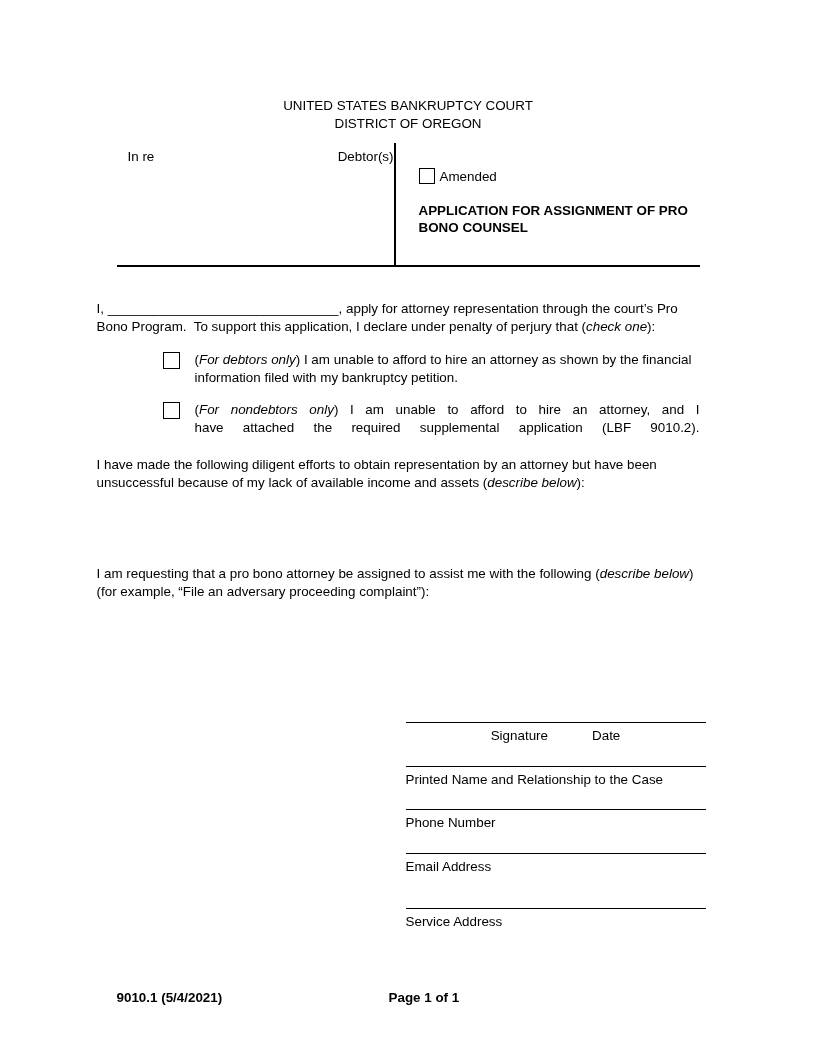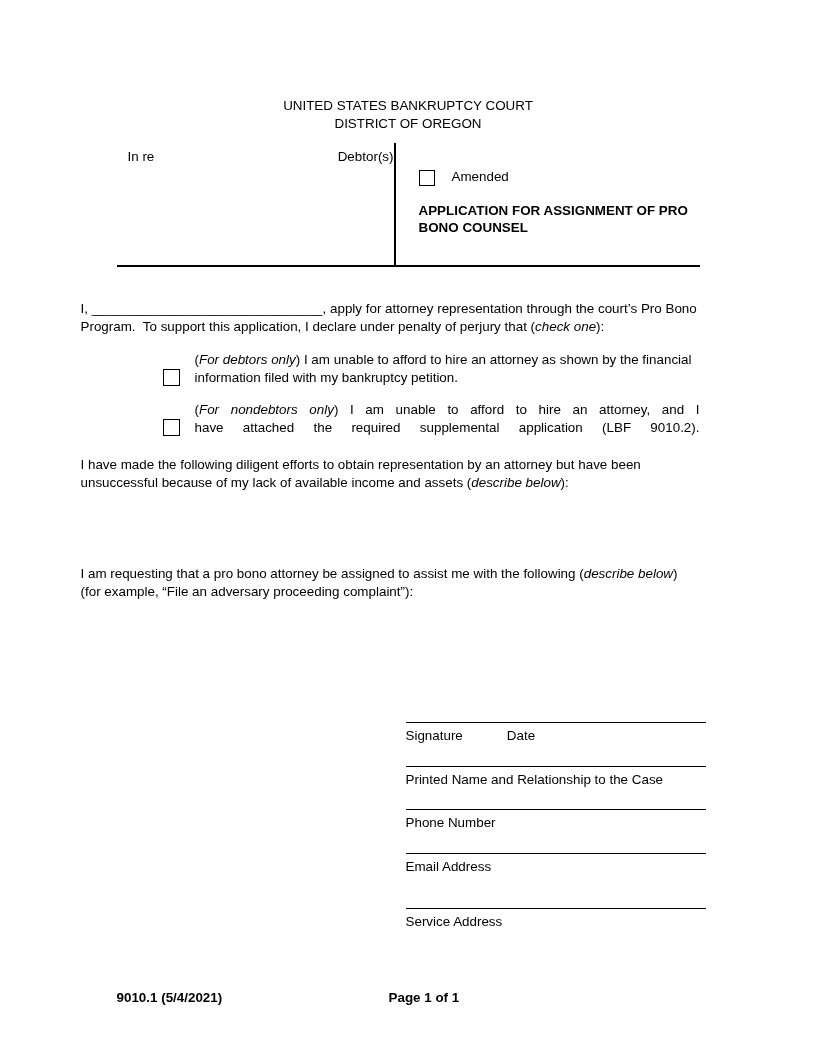--- a/index.html
+++ b/index.html
@@ -30,51 +30,51 @@
   }
   .caption-left {
     width: 266px;
     border-right: 2px solid #000;
     padding: 5px 0 4px 11px;
     display: flex;
     flex-direction: row;
     justify-content: space-between;
   }
   .caption-right { flex: 1; padding: 23px 0 0 23px; }
-  .amended-row { display: flex; align-items: flex-end; margin-top: 2px; gap: 12px; }
+  .amended-row { display: flex; align-items: flex-start; margin-top: 2px; }
   .checkbox {
     display: inline-block;
     width: 16px; height: 16px;
     border: 1.5px solid #000;
     background: #fff;
     flex: none;
     box-sizing: border-box;
   }
   .amended-row .amended-label { margin-left: 5px; }
   .form-title { font-weight: bold; margin-top: 16px; }
 
   
-  .para { margin-left: 60px; margin-right: 96px; }
+  .para { margin-left: 76px; margin-right: 96px; }
   .intro { margin-top: 33px; }
   .efforts { margin-top: 20px; }
   .request { margin-top: 74px; }
 
   
-  .option-row { display: flex; align-items: flex-end; margin: 16px 96px 0 142px; }
+  .option-row { display: flex; align-items: flex-start; margin: 16px 96px 0 142px; }
   .option-row.first { margin-top: 16px; }
   .option-row.second { margin-top: 15px; }
   .option-row .checkbox { width: 17px; height: 17px; margin-top: 1px; }
   .option-text { margin-left: 15px; flex: 1; }
   .jline { text-align: justify; text-align-last: justify; }
 
   
   .sig-block { position: absolute; left: 385px; top: 722px; width: 300px; }
   .sig-line { height: 0; border-top: 1.5px solid #000; }
   .sig-label { padding-top: 4px; margin-bottom: 21px; }
-  .sig-label.dual { display: flex; justify-content: flex-start; gap: 44px; }
+  .sig-label.dual { display: flex; justify-content: center; gap: 44px; }
   .sig-label.gap-extra { margin-bottom: 33px; }
 
   
   .footer { position: absolute; left: 96px; top: 989px; width: 624px; font-weight: bold; }
   .footer .page-num { position: absolute; left: 272px; top: 0; }
 </style>
 </head>
 <body>
 
 <div class="page">

